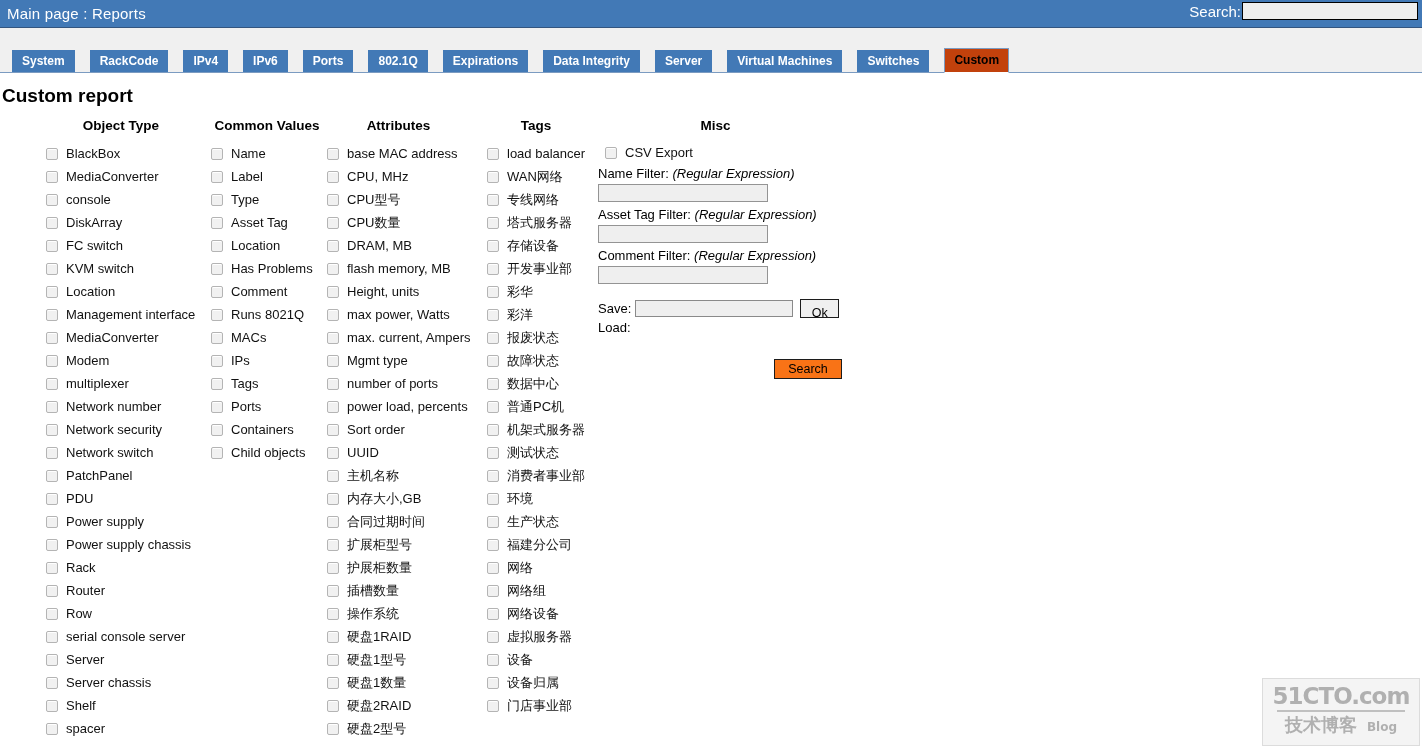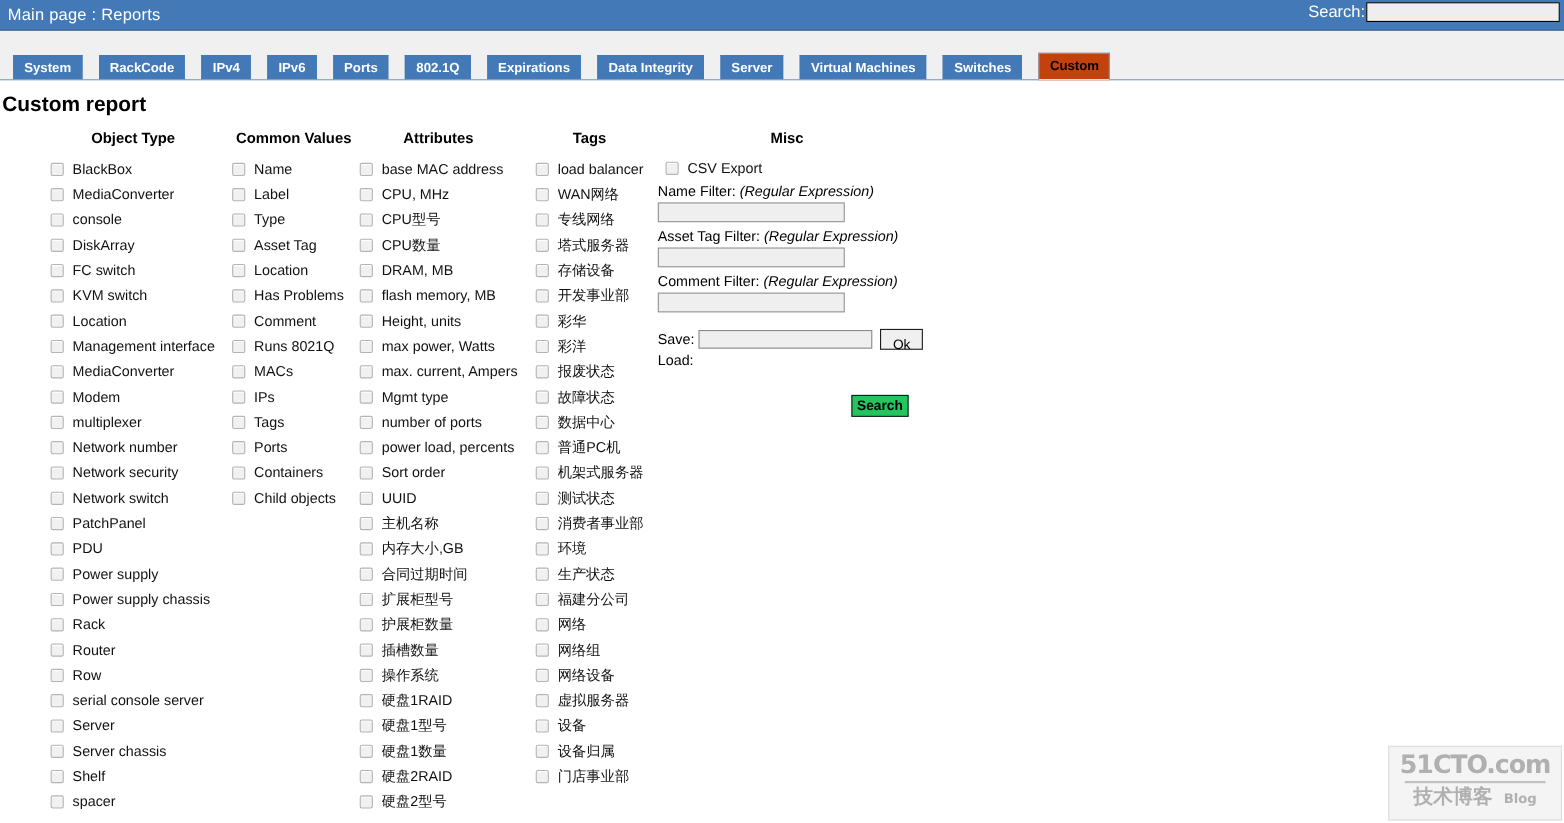--- a/index.html
+++ b/index.html
@@ -32,21 +32,21 @@
     font-size: 15px;
     padding-left: 7px;
     white-space: nowrap;
     letter-spacing: 0.2px;
   }
   #search-area {
     position: absolute;
     right: 4px;
     top: 2px;
     display: flex;
-    align-items: flex-start;
+    align-items: center;
   }
   #search-label {
     color: #ffffff;
     font-size: 15px;
     padding-right: 1px;
   }
   #search-input {
     width: 176px;
     height: 18px;
     border: 1px solid #000000;
@@ -219,31 +219,30 @@
     cursor: pointer;
     padding: 6px;
     color: #000;
   }
   #load-row { margin-top: 1px; }
   #search-row {
     margin-top: 23px;
     margin-left: 176px;
   }
   #search-button {
-    width: 52px;
+    width: 68px;
     height: 20px;
-    background: #22c55e;
+    background: #f97316;
     border: 1px solid #1c1c1c;
     font-family: "Liberation Sans", sans-serif;
     font-size: 12.5px;
     line-height: 16px;
     cursor: pointer;
     padding: 0;
     color: #000;
-    font-weight: bold;
   }
 
   
   #watermark {
     position: absolute;
     right: 2px;
     bottom: 2px;
     width: 156px;
     height: 66px;
     background: #f4f4f4;

